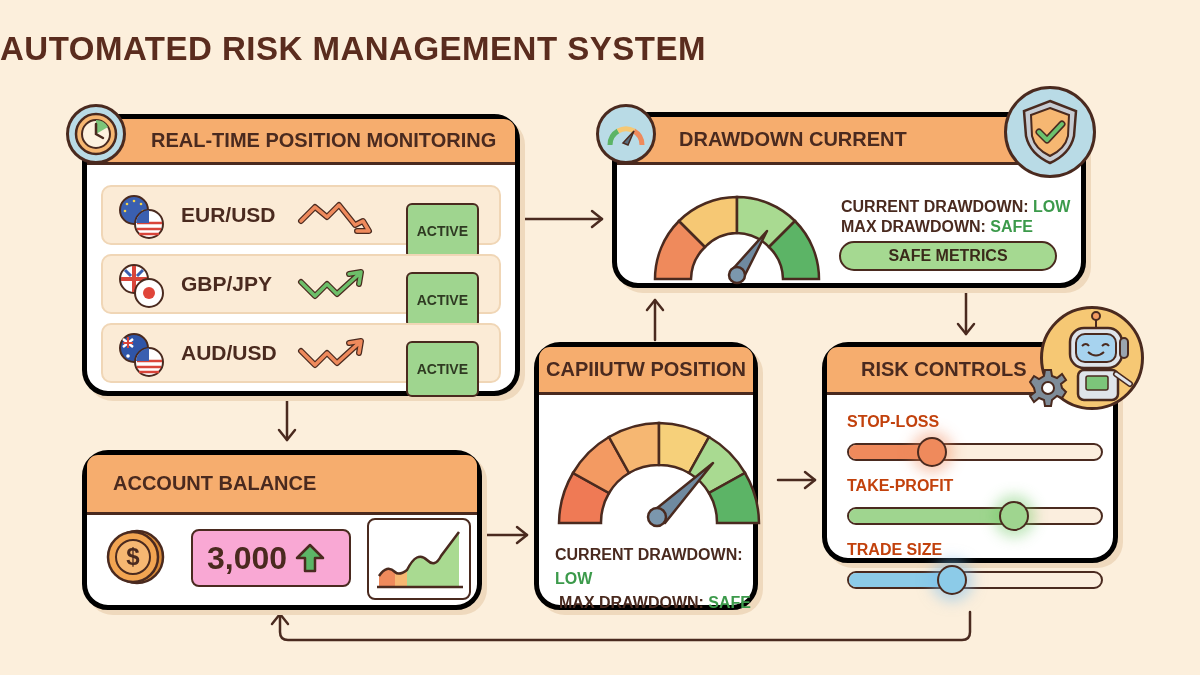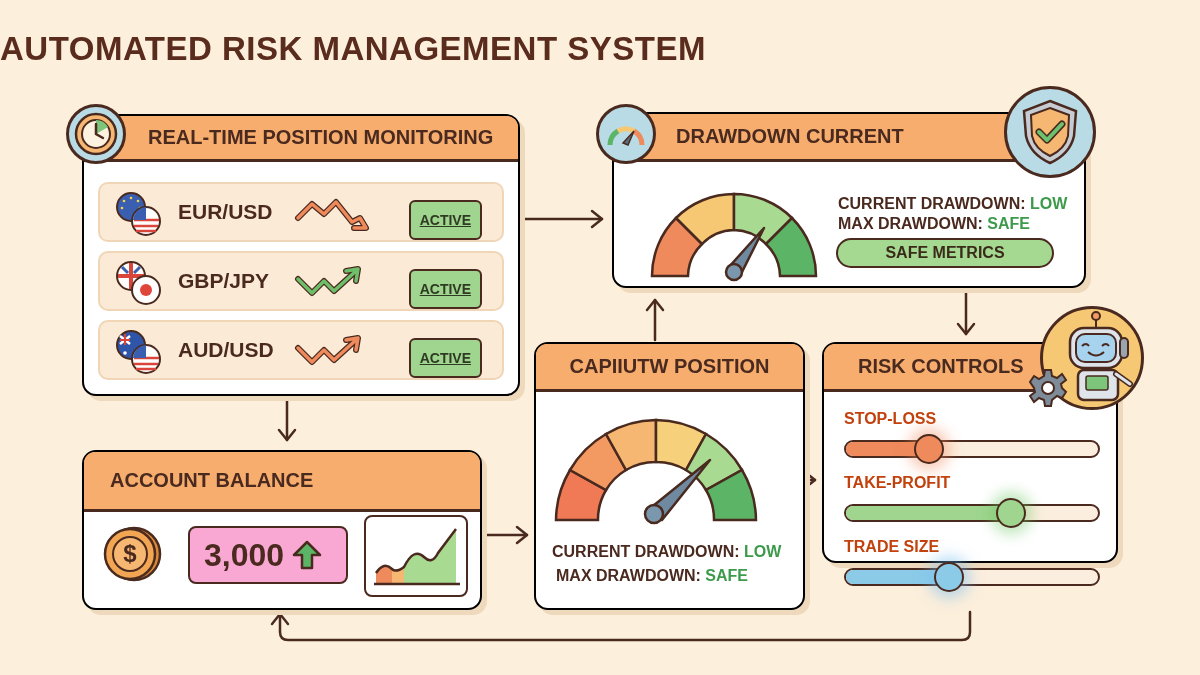--- a/index.html
+++ b/index.html
@@ -10,21 +10,21 @@
     color: #4a2a1f;
     position: relative;
   }
   .title {
     position: absolute; left: 0; top: 30px; width: 1200px;
     text-align: left; font-size: 33px; font-weight: bold;
     color: #5a2c1e; letter-spacing: 0.5px;
   }
   .card {
     position: absolute; background: #fff;
-    border: 2px solid #000000; border-radius: 14px;
+    border: 5px solid #000000; border-radius: 26px;
     box-shadow: 5px 5px 0 #efd9bd; overflow: visible;
   }
   .card-head {
     background: #f6ad6e; border-bottom: 3px solid #4a2a1f;
     border-radius: 11px 11px 0 0;
     font-weight: bold; font-size: 20px; color: #4a2a1f;
     display: flex; align-items: center;
   }
   .badge-circle {
     position: absolute; border-radius: 50%;
@@ -35,21 +35,21 @@
     position: absolute; left: 14px; right: 14px; height: 60px;
     background: #fbebd6; border: 2px solid #f0d6b6; border-radius: 10px;
     display: flex; align-items: center;
   }
   .pair-label { font-size: 21px; font-weight: bold; color: #4a2a1f; position: absolute; left: 78px; }
   .flags { position: absolute; left: 14px; top: 6px; width: 50px; height: 48px; }
   .trend { position: absolute; left: 194px; top: 10px; }
   .status {
     position: absolute; right: 20px; top: 16px;
     background: #9fd58f; border: 2.5px solid #4a2a1f; border-radius: 6px;
-    font-size: 14px; font-weight: bold; padding: 10px 9px; color: #2f3a22; text-decoration: underline;
+    font-size: 14px; font-weight: bold; padding: 18px 9px; color: #2f3a22;
   }
   .metric-text { font-size: 16px; font-weight: bold; color: #4a2a1f; line-height: 20px; }
   .ok { color: #3c9a4b; }
   .safe-bar {
     background: #a5d991; border: 2.5px solid #4a2a1f; border-radius: 16px;
     text-align: center; font-weight: bold; font-size: 16px; color: #3a2a1a;
   }
   .slider-label { position: absolute; left: 20px; font-size: 16px; font-weight: bold; color: #c2410c; }
   .track {
     position: absolute; left: 20px; width: 256px; height: 18px;
@@ -249,21 +249,21 @@
     <svg width="100" height="78" viewBox="0 0 100 78">
       <path d="M10 66 L10 56 Q18 44 26 52 L26 66 Z" fill="#ef8a5c"></path>
       <path d="M26 66 L26 52 Q30 56 38 50 L38 66 Z" fill="#f6b772"></path>
       <path d="M38 66 L38 50 Q48 30 58 40 Q66 48 72 36 L90 12 L90 66 Z" fill="#a9da91"></path>
       <path d="M10 56 Q18 44 26 52 Q30 56 38 50 Q48 30 58 40 Q66 48 72 36 L90 12" stroke="#4a2a1f" stroke-width="2.5" fill="none"></path>
       <line x1="8" y1="67" x2="94" y2="67" stroke="#4a2a1f" stroke-width="2.5"></line>
     </svg>
   </div>
 </div>
 
-<div class="card" style="left:534px;top:342px;width:271px;height:268px;">
+<div class="card" style="left:534px;top:342px;width:224px;height:268px;">
   <div class="card-head" style="height:48px;justify-content:center;">
     <span>CAPIIUTW POSITION</span>
   </div>
   <div style="position:absolute;left:14px;top:72px;">
     <svg width="212" height="110" viewBox="0 0 212 110">
       <path d="M6 104 A100 100 0 0 1 20 54 L56 74 A58 58 0 0 0 48 104 Z" fill="#ef7a55" stroke="#4a2a1f" stroke-width="2.5"></path>
       <path d="M20 54 A100 100 0 0 1 56 18 L76 54 A58 58 0 0 0 56 74 Z" fill="#f39a62" stroke="#4a2a1f" stroke-width="2.5"></path>
       <path d="M56 18 A100 100 0 0 1 106 4 L106 46 A58 58 0 0 0 76 54 Z" fill="#f6b772" stroke="#4a2a1f" stroke-width="2.5"></path>
       <path d="M106 4 A100 100 0 0 1 156 18 L136 54 A58 58 0 0 0 106 46 Z" fill="#f6d07a" stroke="#4a2a1f" stroke-width="2.5"></path>
       <path d="M156 18 A100 100 0 0 1 192 54 L156 74 A58 58 0 0 0 136 54 Z" fill="#a9da91" stroke="#4a2a1f" stroke-width="2.5"></path>

